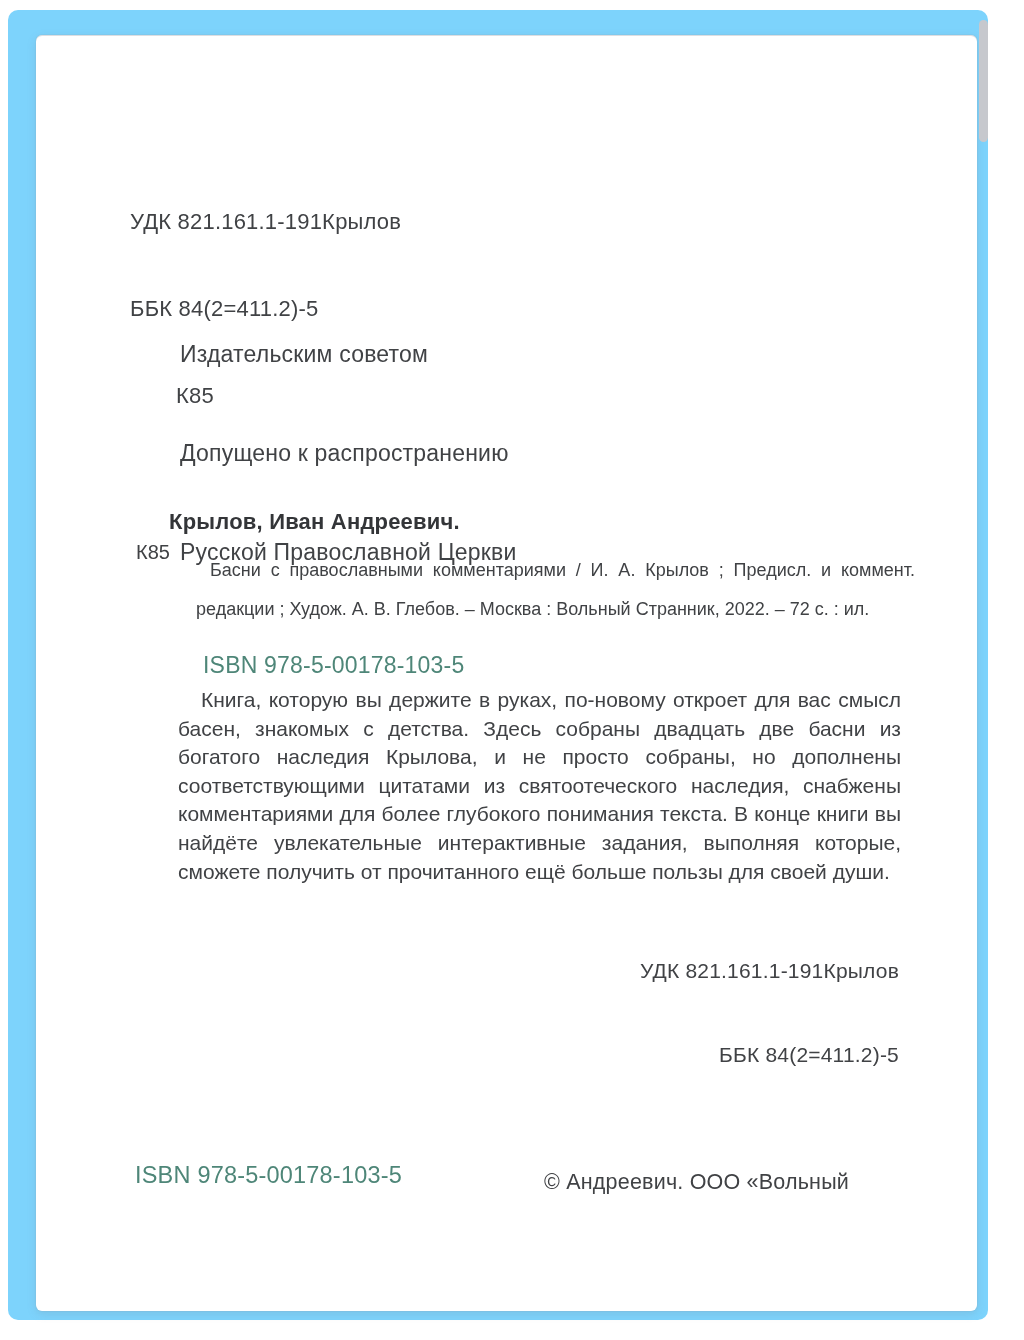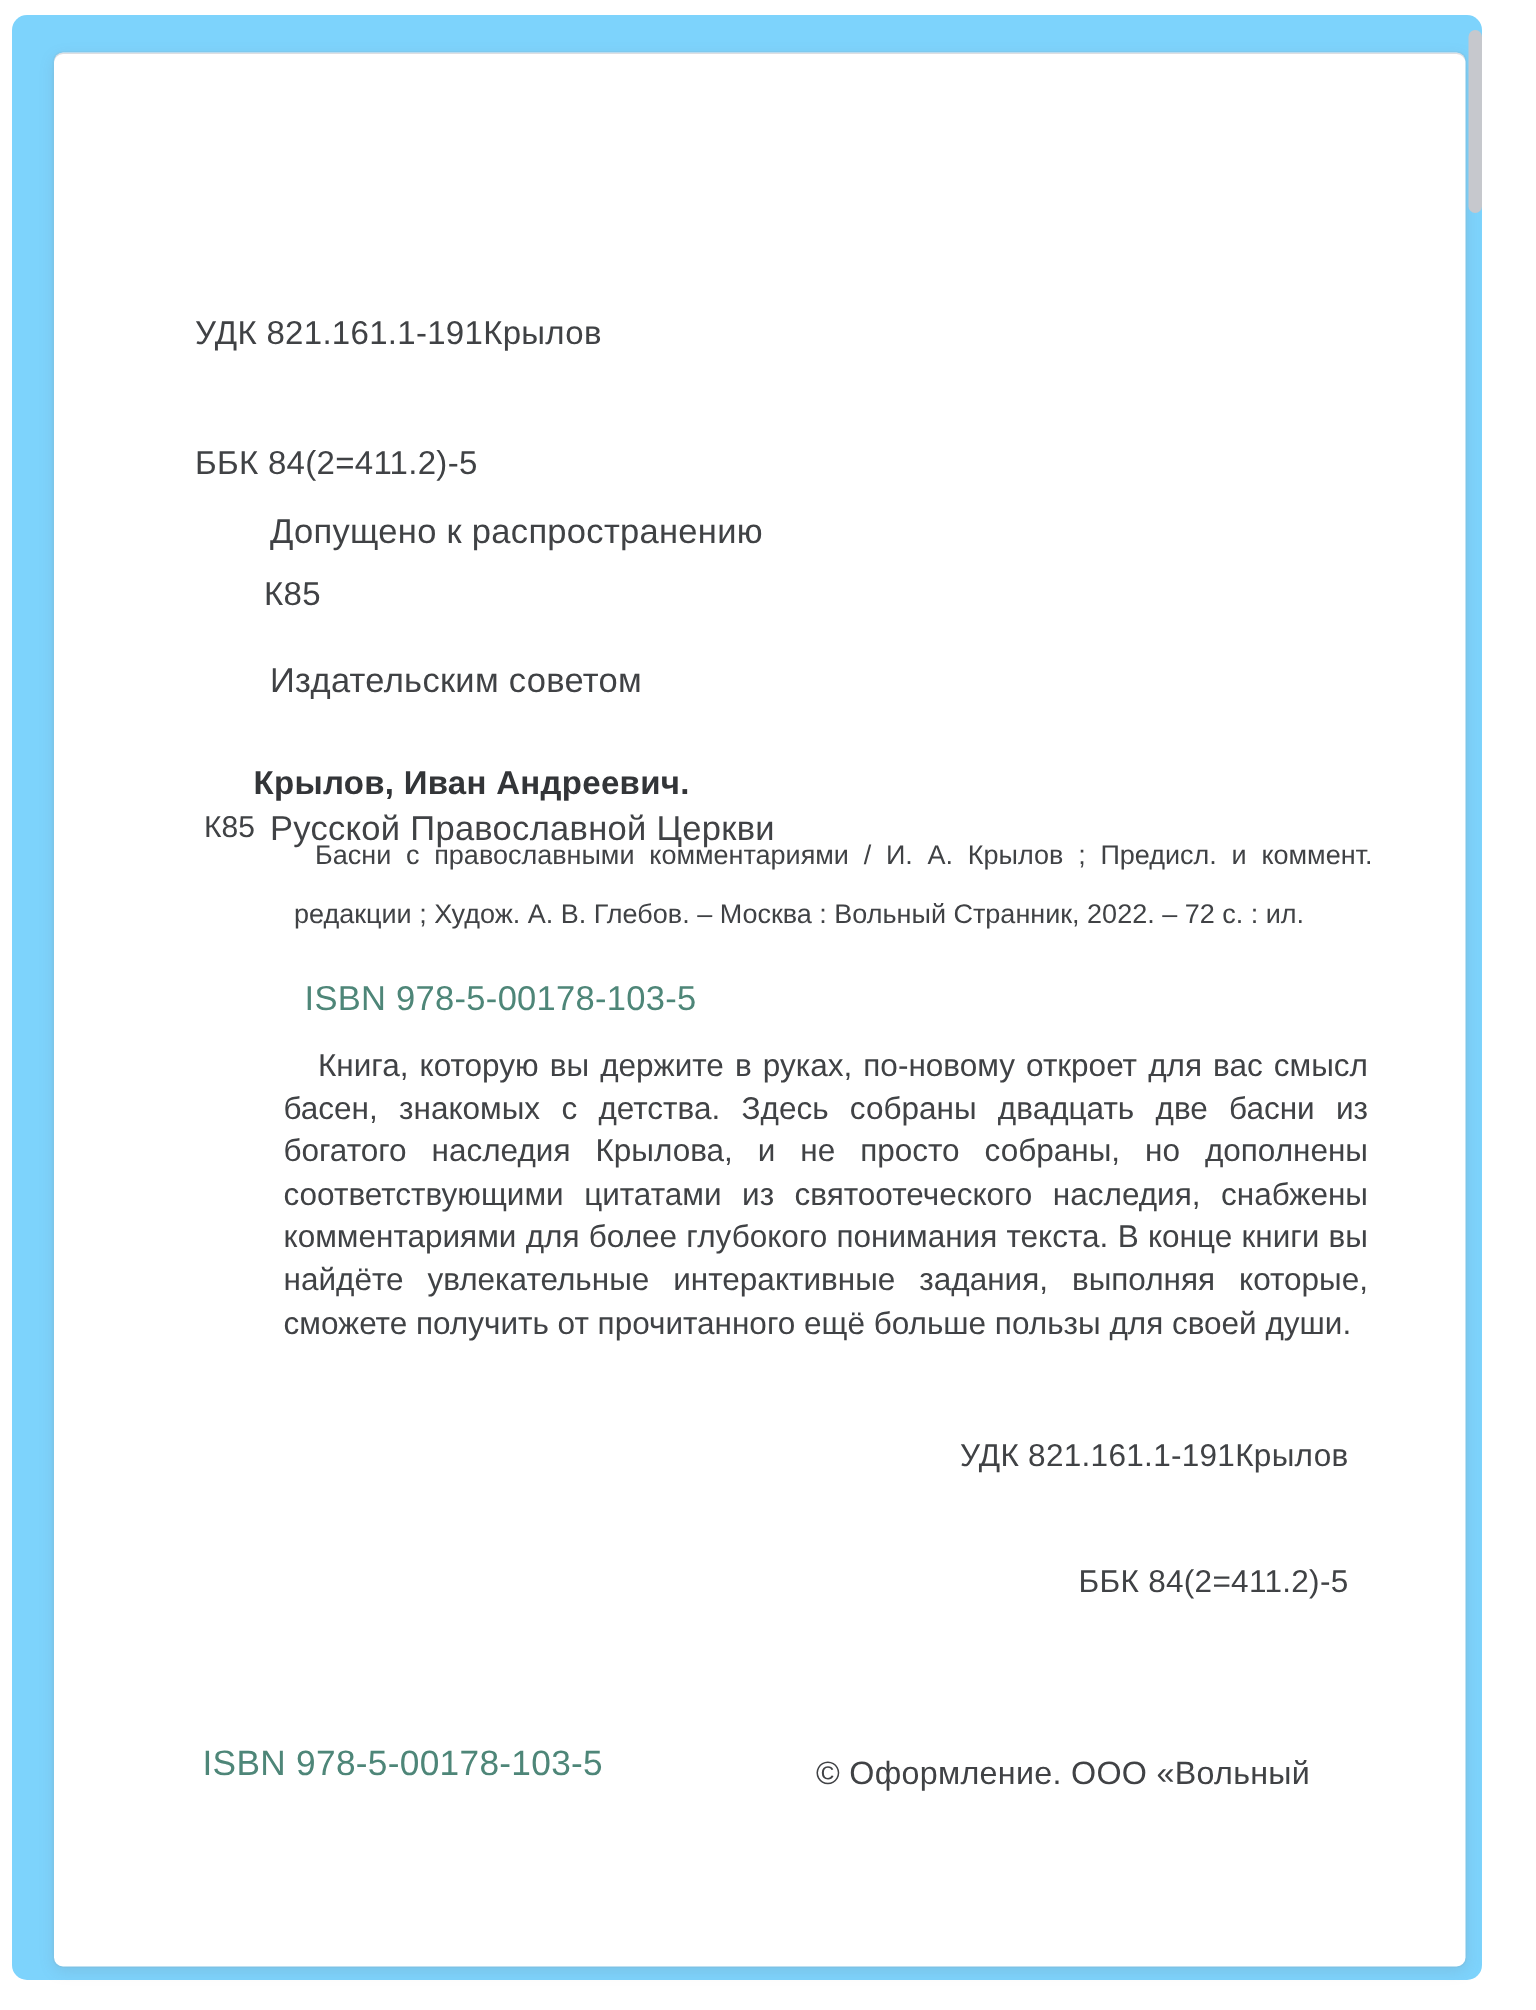--- a/index.html
+++ b/index.html
@@ -86,21 +86,21 @@
     color: #4e8678 !important;
     letter-spacing: 0.2px;
   }
   .annotation {
     left: 142px; top: 651px;
     width: 723px;
     font-size: 21px; line-height: 28.6px;
     text-align: justify;
     text-indent: 23px;
     white-space: normal;
-    margin: 11px;
+    margin: 0;
   }
   .bottom-codes {
     left: 144px; top: 866px;
     width: 719px;
     text-align: right;
     font-size: 21px; line-height: 28px;
     letter-spacing: 0.2px;
   }
   .copyright {
     left: 508px; top: 1067px;
@@ -121,43 +121,43 @@
 
   <div class="page">
 
     <div class="blk top-codes">
       <div>УДК 821.161.1-191Крылов</div>
       <div>ББК 84(2=411.2)-5</div>
       <div class="indent">К85</div>
     </div>
 
     <div class="blk approval">
+      <div>Издательским советом</div>
       <div>Допущено к распространению</div>
-      <div>Издательским советом</div>
       <div>Русской Православной Церкви</div>
     </div>
 
 
     <div class="blk author">Крылов, Иван Андреевич.</div>
 
     <div class="blk margin-code">К85</div>
 
     <p class="blk biblio">Басни с православными комментариями / И. А. Крылов ; Предисл. и коммент. редакции ; Худож. А. В. Глебов. – Москва : Вольный Странник, 2022. – 72 с. : ил.</p>
 
     <div class="blk isbn-mid">ISBN 978-5-00178-103-5</div>
 
     <p class="blk annotation">Книга, которую вы держите в руках, по-новому откроет для вас смысл басен, знакомых с детства. Здесь собраны двадцать две басни из богатого наследия Крылова, и не просто собраны, но дополнены соответствующими цитатами из святоотеческого наследия, снабжены комментариями для более глубокого понимания текста. В конце книги вы найдёте увлекательные интерактивные задания, выполняя которые, сможете получить от прочитанного ещё больше пользы для своей души.</p>
 
     <div class="blk bottom-codes">
       <div>УДК 821.161.1-191Крылов</div>
       <div>ББК 84(2=411.2)-5</div>
     </div>
 
     <div class="blk copyright">
-      <div>© Оформление. ООО «Вольный</div>
+      <div>© Андреевич. ООО «Вольный</div>
       
     </div>
 
     <div class="blk isbn-bottom">ISBN 978-5-00178-103-5</div>
 
   </div>
 
   <div class="scrollbar-thumb"></div>
 
 </div>

